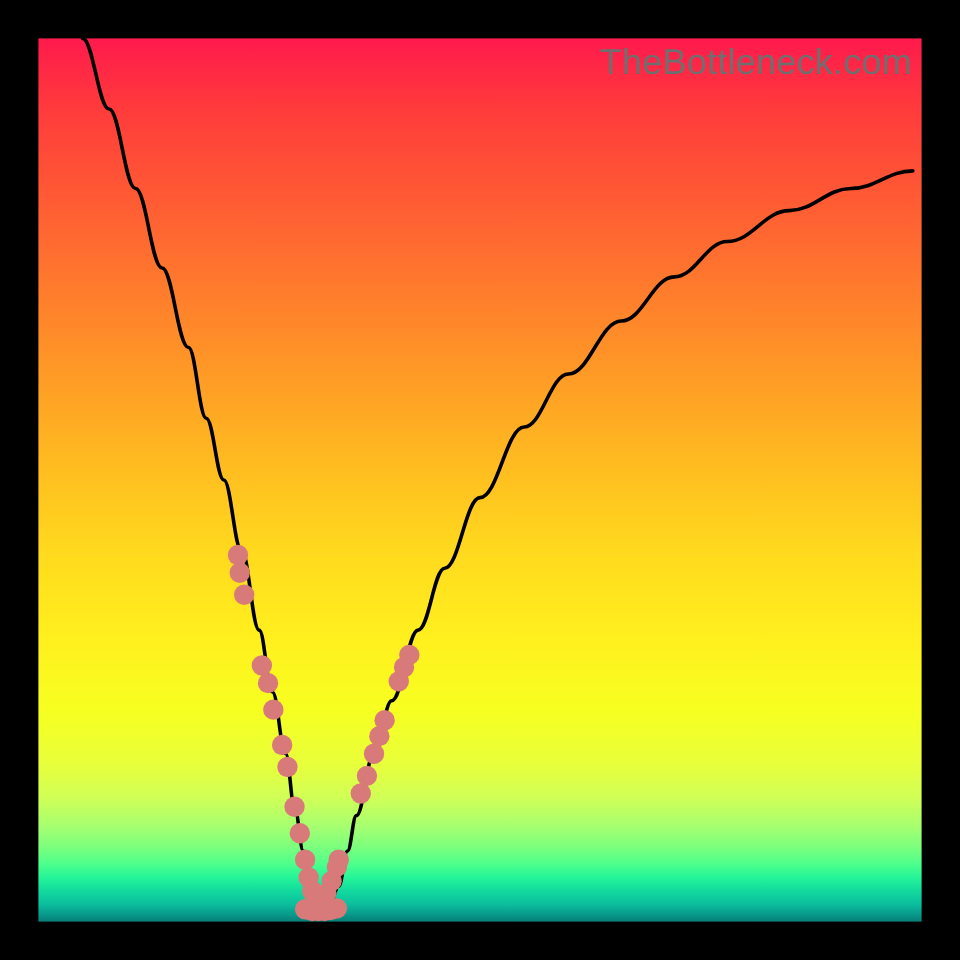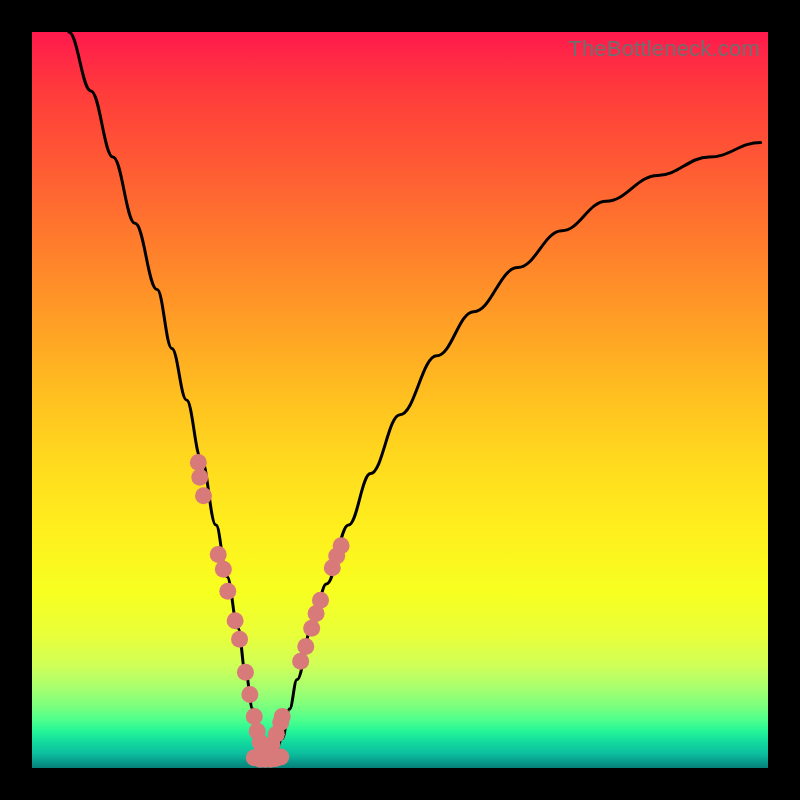--- a/index.html
+++ b/index.html
@@ -42,21 +42,21 @@
       #12da9e 96.5%,
       #0cbf9e 98%,
       #08a08e 99%,
       #067f78 100%);
   }
   .watermark {
     position: absolute;
     top: 4px;
     right: 8px;
     color: #6f6f6f;
-    font-size: 22px;
+    font-size: 30px;
     font-weight: 500;
     letter-spacing: 0.2px;
     text-align: right;
   }
   svg.curve {
     position: absolute;
     left: 0;
     top: 0;
     width: 736px;
     height: 736px;

